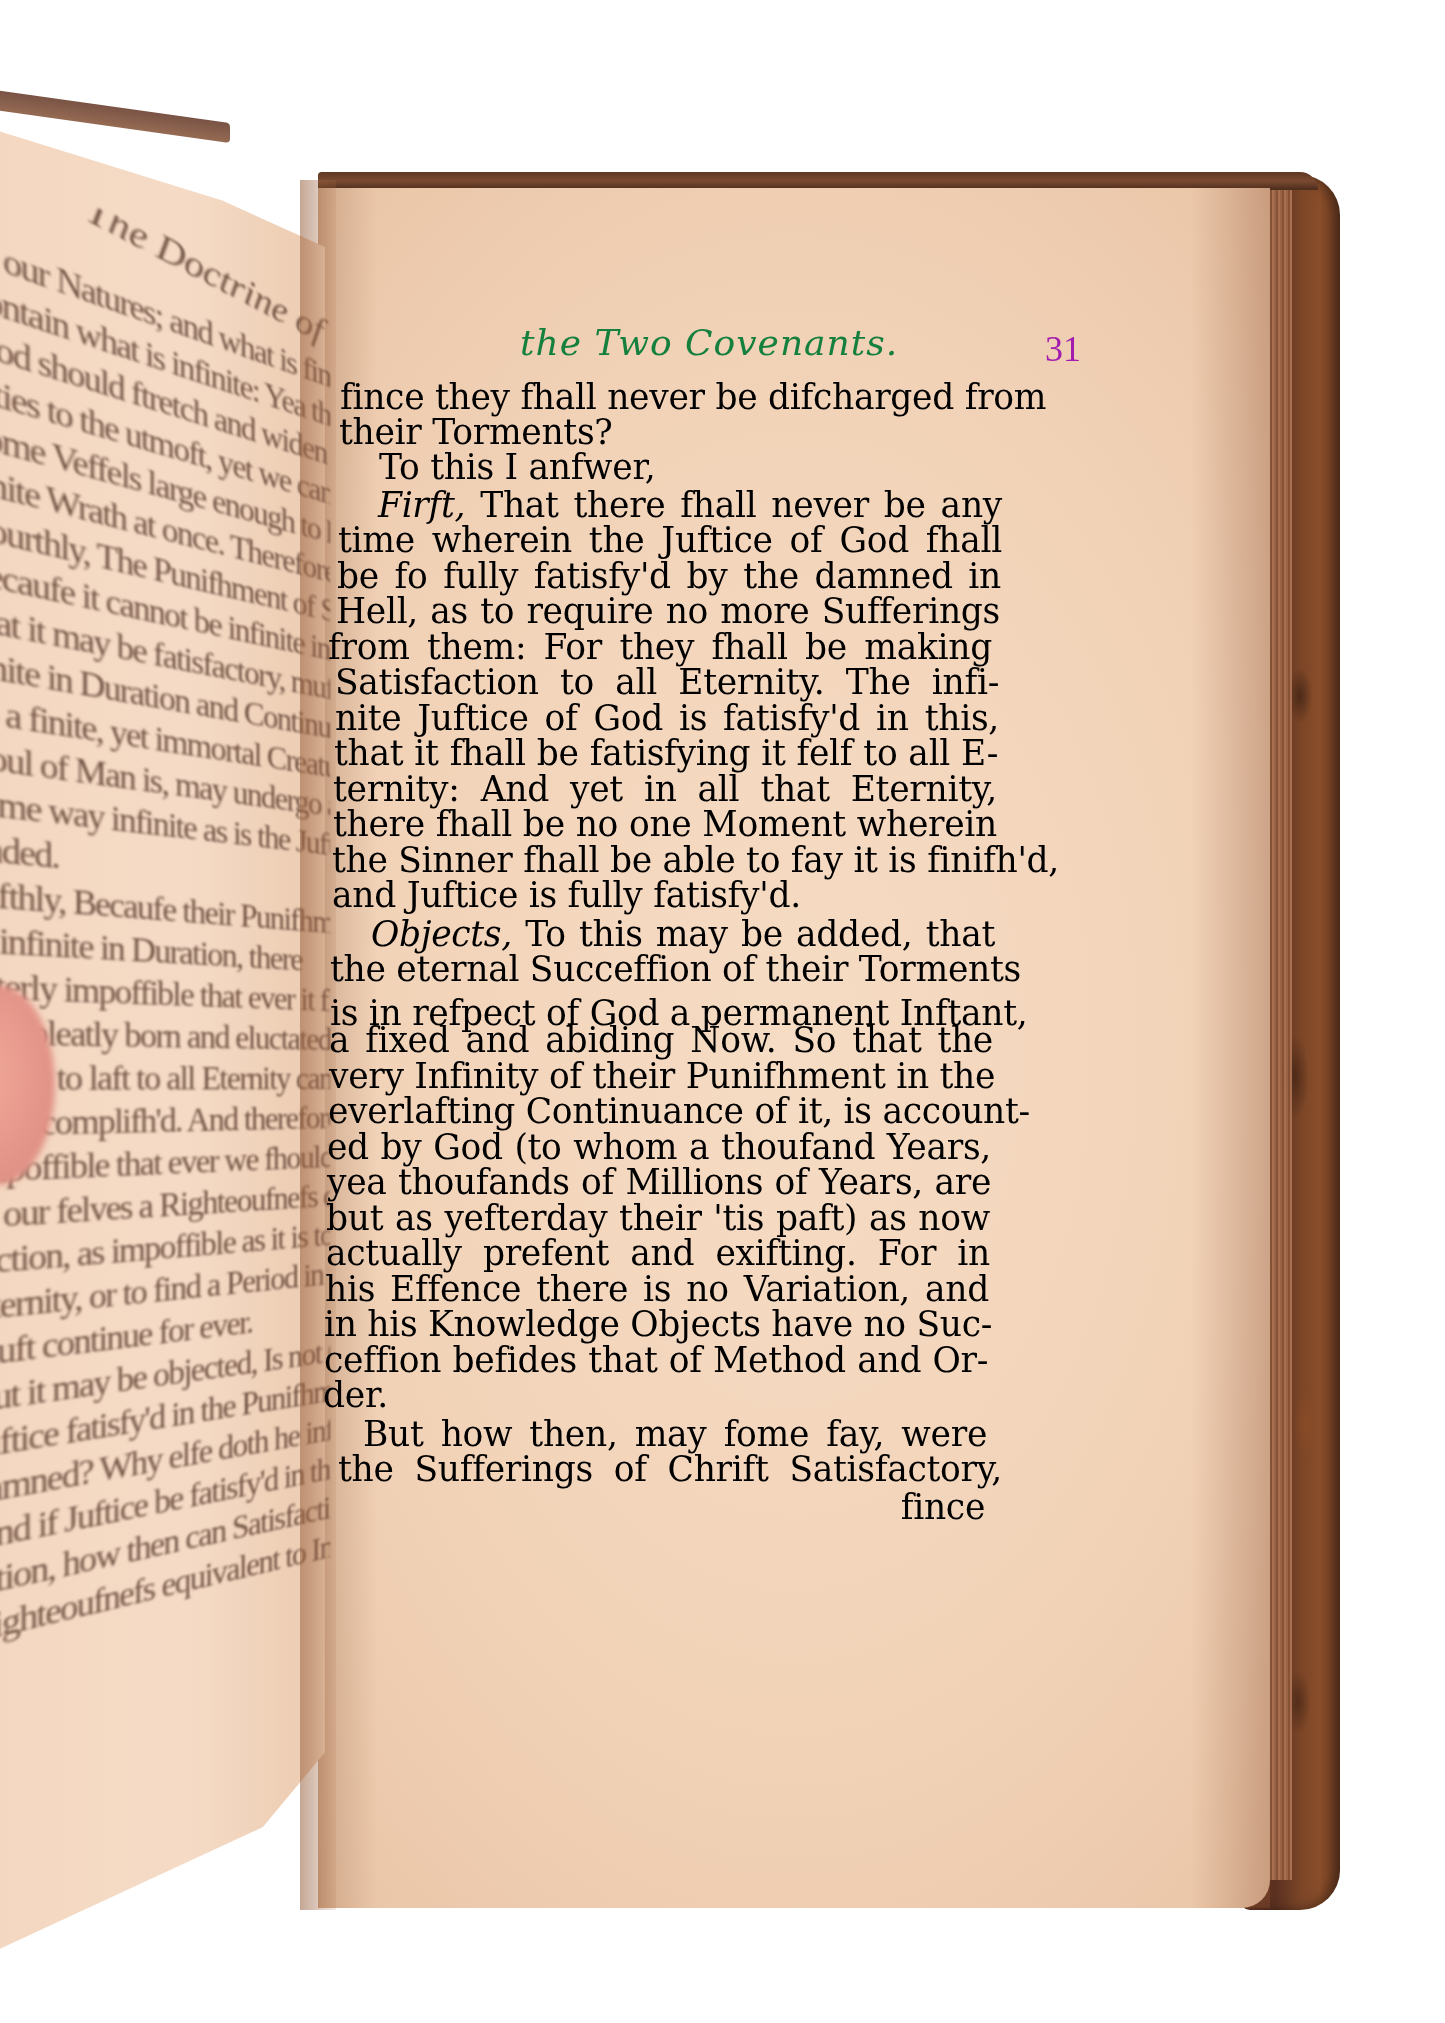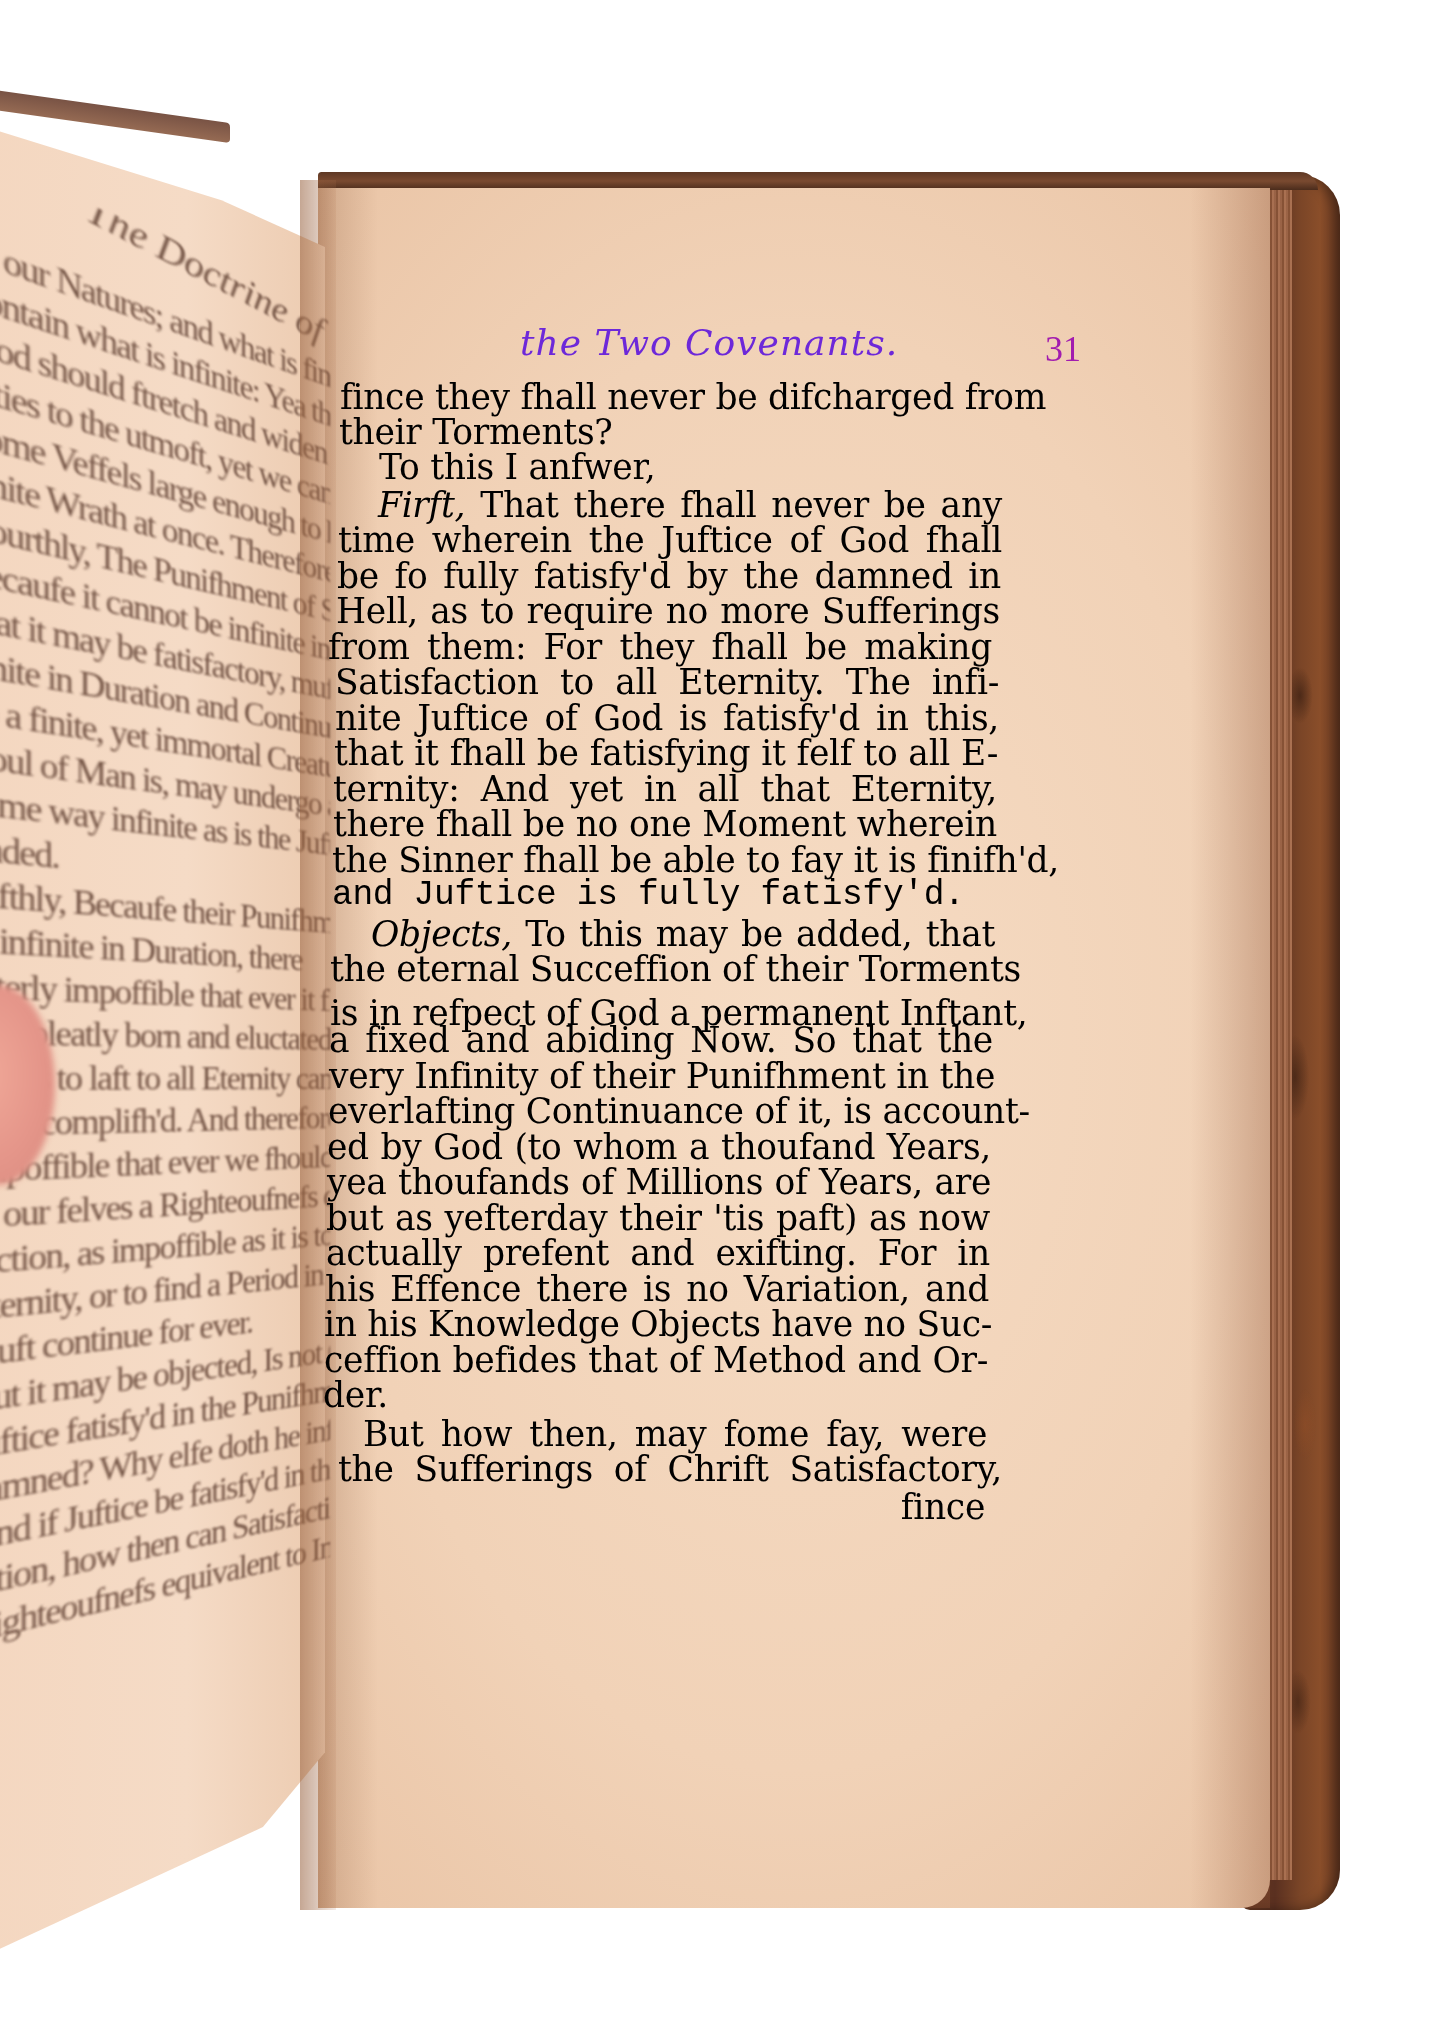--- a/index.html
+++ b/index.html
@@ -123,21 +123,21 @@
       left: 300px; top: 180px;
       width: 36px; height: 1730px;
       background: linear-gradient(90deg, rgba(150,95,60,0.55), rgba(180,120,85,0.15));
     }
     .running-head {
       position: absolute;
       left: 520px; top: 322px;
       font-family: "DejaVu Serif", serif;
       font-style: italic;
       font-size: 36px;
-      color: #6d28d9;
+      color: #15803d;
       letter-spacing: 1px;
     }
     .folio {
       position: absolute;
       left: 1045px; top: 328px;
       font-size: 36px;
       color: #a21caf;
       font-family: "Liberation Serif", serif;
     }
     .body-line {
@@ -223,21 +223,21 @@
       <div class="body-line" style="top: 521px; left: 338px;"><span>time wherein the Juftice of God fhall</span></div>
       <div class="body-line" style="top: 557px; left: 337px;"><span>be fo fully fatisfy'd by the damned in</span></div>
       <div class="body-line" style="top: 592px; left: 336px;"><span>Hell, as to require no more Sufferings</span></div>
       <div class="body-line" style="top: 628px; left: 328px;"><span>from them:  For they fhall be making</span></div>
       <div class="body-line" style="top: 663px; left: 335px;"><span>Satisfaction to all Eternity.  The infi-</span></div>
       <div class="body-line" style="top: 699px; left: 335px;"><span>nite Juftice of God is fatisfy'd in this,</span></div>
       <div class="body-line" style="top: 734px; left: 334px;"><span>that it fhall be fatisfying it felf to all E-</span></div>
       <div class="body-line" style="top: 770px; left: 333px;"><span>ternity:  And yet in all that Eternity,</span></div>
       <div class="body-line" style="top: 805px; left: 333px;"><span>there fhall be no one Moment wherein</span></div>
       <div class="body-line" style="top: 841px; left: 332px;"><span>the Sinner fhall be able to fay it is finifh'd,</span></div>
-      <div class="body-line last" style="top: 876px; left: 332px; font-family: Liberation Mono, monospace;"><span>and Juftice is fully fatisfy'd.</span></div>
+      <div class="body-line last" style="top: 876px; left: 332px;"><span>and Juftice is fully fatisfy'd.</span></div>
       <div class="body-line indent" style="top: 915px; left: 331px;"><span class="ital">Objects,</span><span> To this may be added, that</span></div>
       <div class="body-line" style="top: 950px; left: 330px;"><span>the eternal Succeffion of their Torments</span></div>
       <div class="body-line" style="top: 986px; left: 330px; margin-top: 8px;"><span>is in refpect of God a permanent Inftant,</span></div>
       <div class="body-line" style="top: 1021px; left: 329px;"><span>a fixed and abiding Now.  So that the</span></div>
       <div class="body-line" style="top: 1057px; left: 329px;"><span>very Infinity of their Punifhment in the</span></div>
       <div class="body-line" style="top: 1092px; left: 328px;"><span>everlafting Continuance of it, is account-</span></div>
       <div class="body-line" style="top: 1128px; left: 327px;"><span>ed by God (to whom a thoufand Years,</span></div>
       <div class="body-line" style="top: 1163px; left: 327px;"><span>yea thoufands of Millions of Years, are</span></div>
       <div class="body-line" style="top: 1199px; left: 326px;"><span>but as yefterday their 'tis paft) as now</span></div>
       <div class="body-line" style="top: 1234px; left: 326px;"><span>actually prefent and exifting.  For in</span></div>

